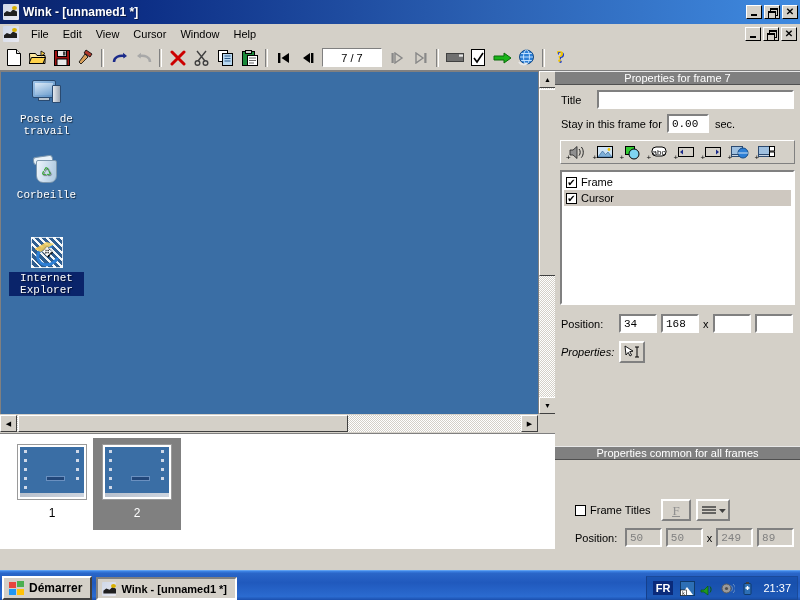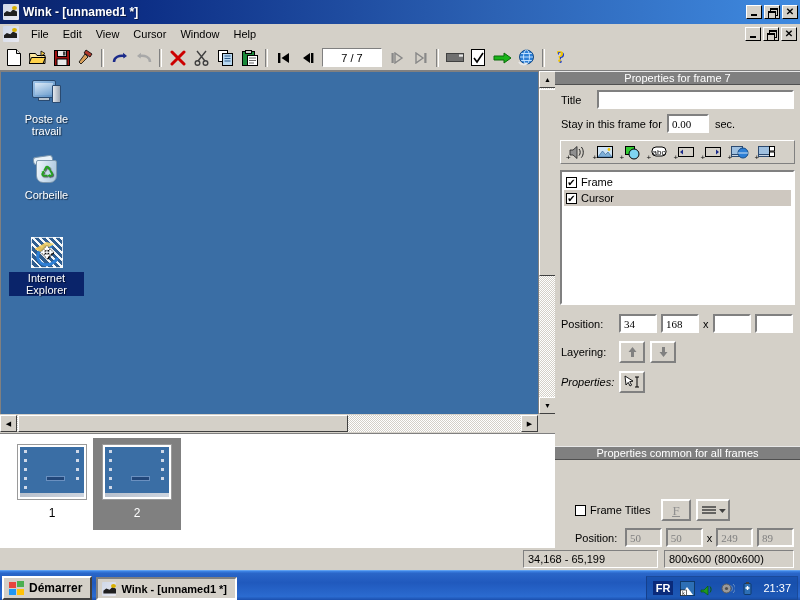--- a/index.html
+++ b/index.html
@@ -85,21 +85,21 @@
   .left-col { width: 555px; position: relative; background:#d4d0c8; }
   .right-col { width: 245px; background: #d4d0c8; position: relative; }
 
   
   .canvas-wrap { position: absolute; left:0; top:0; width:555px; height:360px; background:#d4d0c8; }
   .canvas {
     position:absolute; left:0; top:0; width:538px; height:343px;
     background:#3a6ea5; overflow:hidden;
     border-top:1px solid #808080; border-left:1px solid #808080;
   }
-  .dicon { position:absolute; width:75px; text-align:center; color:#fff; font-size:11px; line-height:12px; text-shadow:1px 1px 1px rgba(0,0,0,.6);}
+  .dicon { position:absolute; width:75px; text-align:center; color:#fff; font-size:11px; line-height:12px; text-shadow:1px 1px 1px rgba(0,0,0,.6);font-family:Liberation Mono, monospace;}
   .dicon .glyph { width:34px;height:32px;margin:0 auto 3px; position:relative; }
   .dicon .lbl { display:block; }
 
   
   .g-mycomp .mon { position:absolute; left:2px; top:2px; width:24px;height:18px;
      background: linear-gradient(135deg,#9fc4e8,#5b8fc4); border:1px solid #2a4a70; border-radius:2px;}
   .g-mycomp .mon::after{content:"";position:absolute;left:2px;top:2px;right:2px;bottom:2px;background:linear-gradient(160deg,#dbe9f7,#6fa0d0);}
   .g-mycomp .base{position:absolute;left:8px;top:19px;width:12px;height:4px;background:#b8c4d0;border:1px solid #2a4a70;}
   .g-mycomp .tower{position:absolute;left:22px;top:7px;width:9px;height:18px;background:linear-gradient(90deg,#e6e9ee,#9aa5b3);border:1px solid #2a4a70;border-radius:1px;}
 
@@ -159,21 +159,21 @@
   
   .panel-head {
     height:14px; background:#808080; color:#fff; font-size:11px;
     display:flex;align-items:center;justify-content:center;
     border-top:1px solid #e8e8e8; border-bottom:1px solid #505050;
   }
   .pf-row{ display:flex; align-items:center; padding:5px 6px 0 6px; }
   .pf-label{ font-size:11px; color:#000; }
   .tinput{
     background:#fff; border:2px solid; border-color:#808080 #ffffff #ffffff #808080;
-    height:19px; padding:1px 3px; font-size:11px; font-family:Liberation Serif, serif;
+    height:19px; padding:1px 3px; font-size:11px; font-family:Liberation Mono, monospace;
     display:flex;align-items:center;
   }
   .tinput.dis{ background:#d4d0c8; color:#808080; }
   .obj-toolbar{
     margin:7px 5px 0 5px; height:24px; display:flex; align-items:center; gap:1px;
     background:#d4d0c8; border:1px solid; border-color:#ffffff #808080 #808080 #ffffff;
     padding:0 2px;
   }
   .obtn{ width:26px;height:20px;display:flex;align-items:center;justify-content:center;position:relative;}
   .listbox{
@@ -588,33 +588,20 @@
 
       <div class="pf-row" style="padding-top:9px;">
         <div class="pf-label" style="width:58px;">Position:</div>
         <div class="tinput" style="width:38px;">34</div>
         <div class="tinput" style="width:38px;margin-left:4px;">168</div>
         <div class="pf-label" style="margin:0 4px;">x</div>
         <div class="tinput" style="width:38px;"></div>
         <div class="tinput" style="width:38px;margin-left:4px;"></div>
       </div>
 
-      <div class="pf-row" style="padding-top:8px;">
-        <div class="pf-label" style="width:58px;">Layering:</div>
-        <div class="sbtn">
-          <svg width="11" height="12" viewBox="0 0 11 12">
-              <path d="M5.5 1l4 5H7v5H4V6H1.5z" fill="#808080"></path>
-            </svg>
-        </div>
-        <div class="sbtn" style="margin-left:5px;">
-          <svg width="11" height="12" viewBox="0 0 11 12">
-              <path d="M5.5 11l4-5H7V1H4v5H1.5z" fill="#808080"></path>
-            </svg>
-        </div>
-      </div>
 
       <div class="pf-row" style="padding-top:8px;">
         <div class="pf-label" style="width:58px;font-style:italic;">Properties:</div>
         <div class="sbtn">
           <svg width="17" height="14" viewBox="0 0 17 14">
               <path d="M1 1l1 9 2.2-2.6 1.8 3.6 1.6-.9-1.9-3.5 3.3-.5z" fill="#fff" stroke="#000" stroke-width=".9"></path>
               <path d="M11 2h4M13 2v10M11 12h4" stroke="#000" stroke-width="1"></path>
             </svg>
         </div>
       </div>
@@ -644,26 +631,20 @@
         <div class="tinput dis" style="width:38px;">50</div>
         <div class="tinput dis" style="width:38px;margin-left:4px;">50</div>
         <div class="pf-label" style="margin:0 4px;">x</div>
         <div class="tinput dis" style="width:38px;">249</div>
         <div class="tinput dis" style="width:38px;margin-left:4px;">89</div>
       </div>
 
     </div>
   </div>
 
-  <div class="statusbar">
-    <div style="flex:1;"></div>
-    <div class="sb-pane" style="width:135px;">34,168 - 65,199</div>
-    <div class="sb-pane" style="width:130px;margin-left:6px;">800x600 (800x600)</div>
-    <div style="width:4px;"></div>
-  </div>
 
   <div class="taskbar">
     <div class="startbtn">
       <span class="winlogo">
         <i style="background:#e8453c;left:0;top:1px;"></i>
         <i style="background:#4caf50;left:8px;top:0;"></i>
         <i style="background:#2196f3;left:0;top:8px;"></i>
         <i style="background:#ffc107;left:8px;top:8px;"></i>
       </span>
       <span>Démarrer</span>

